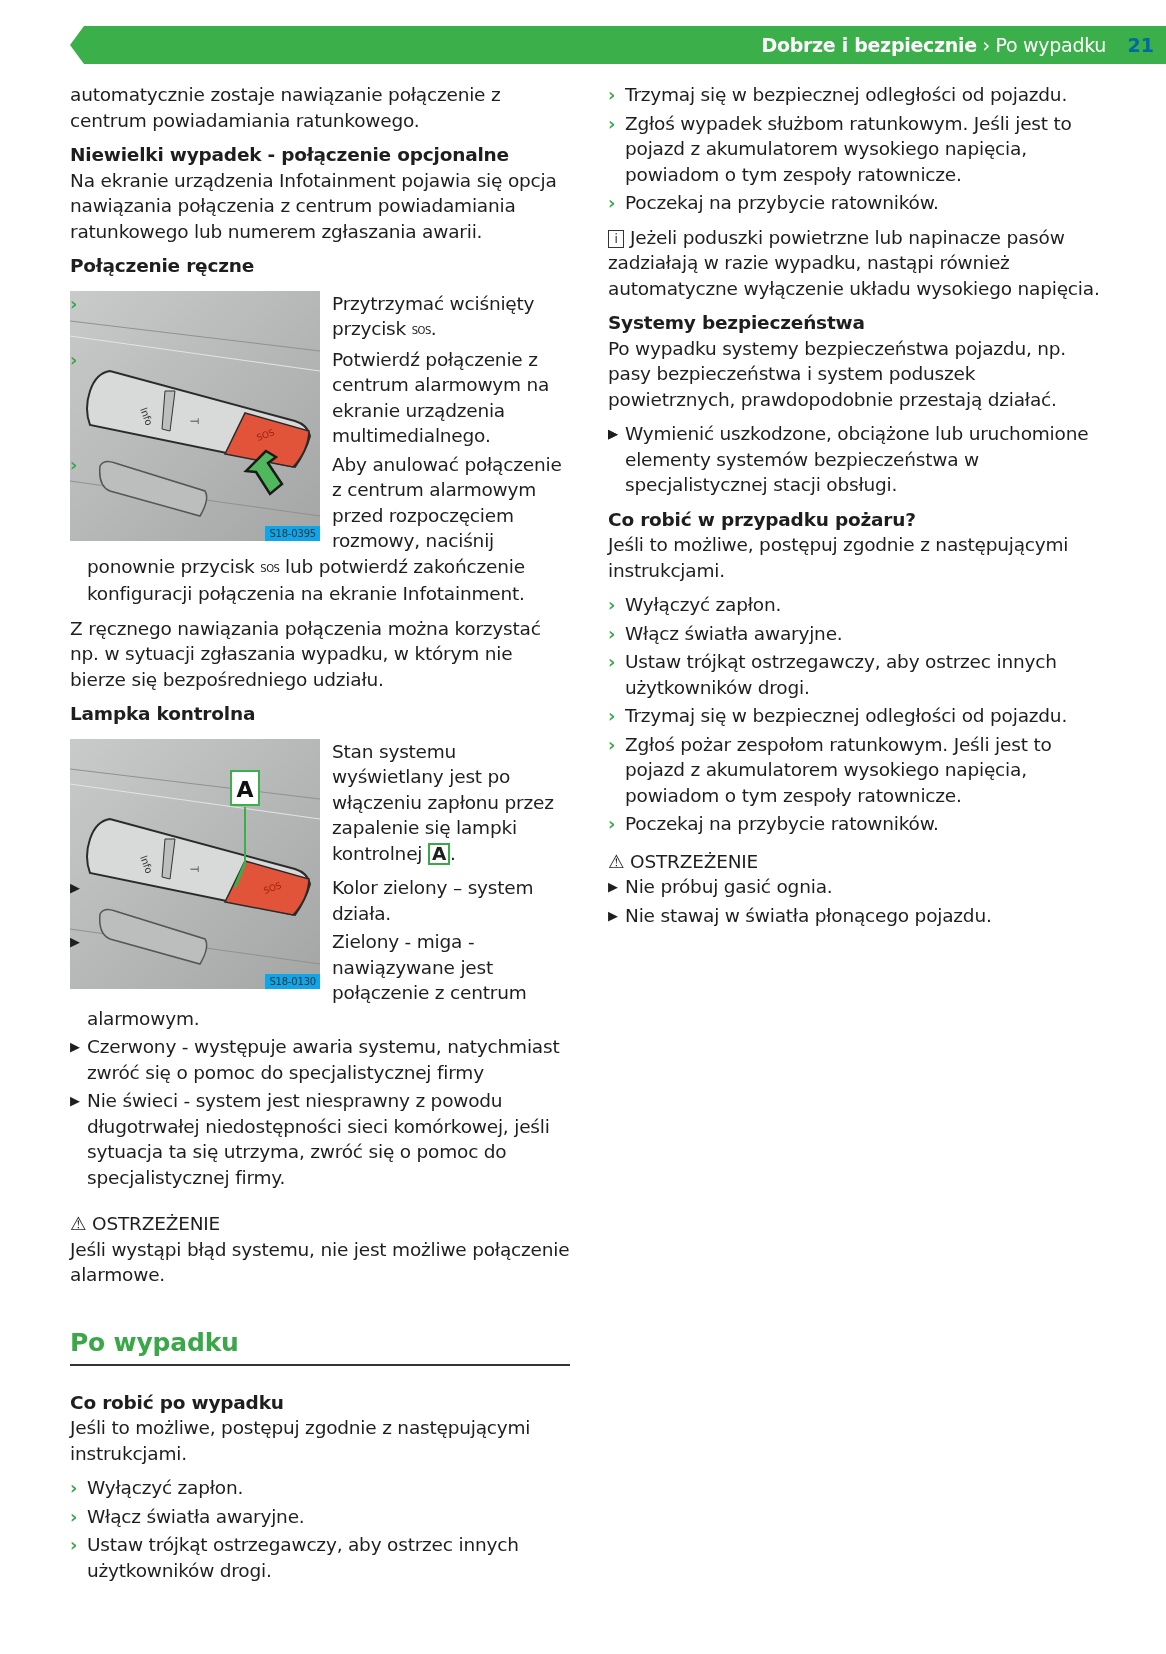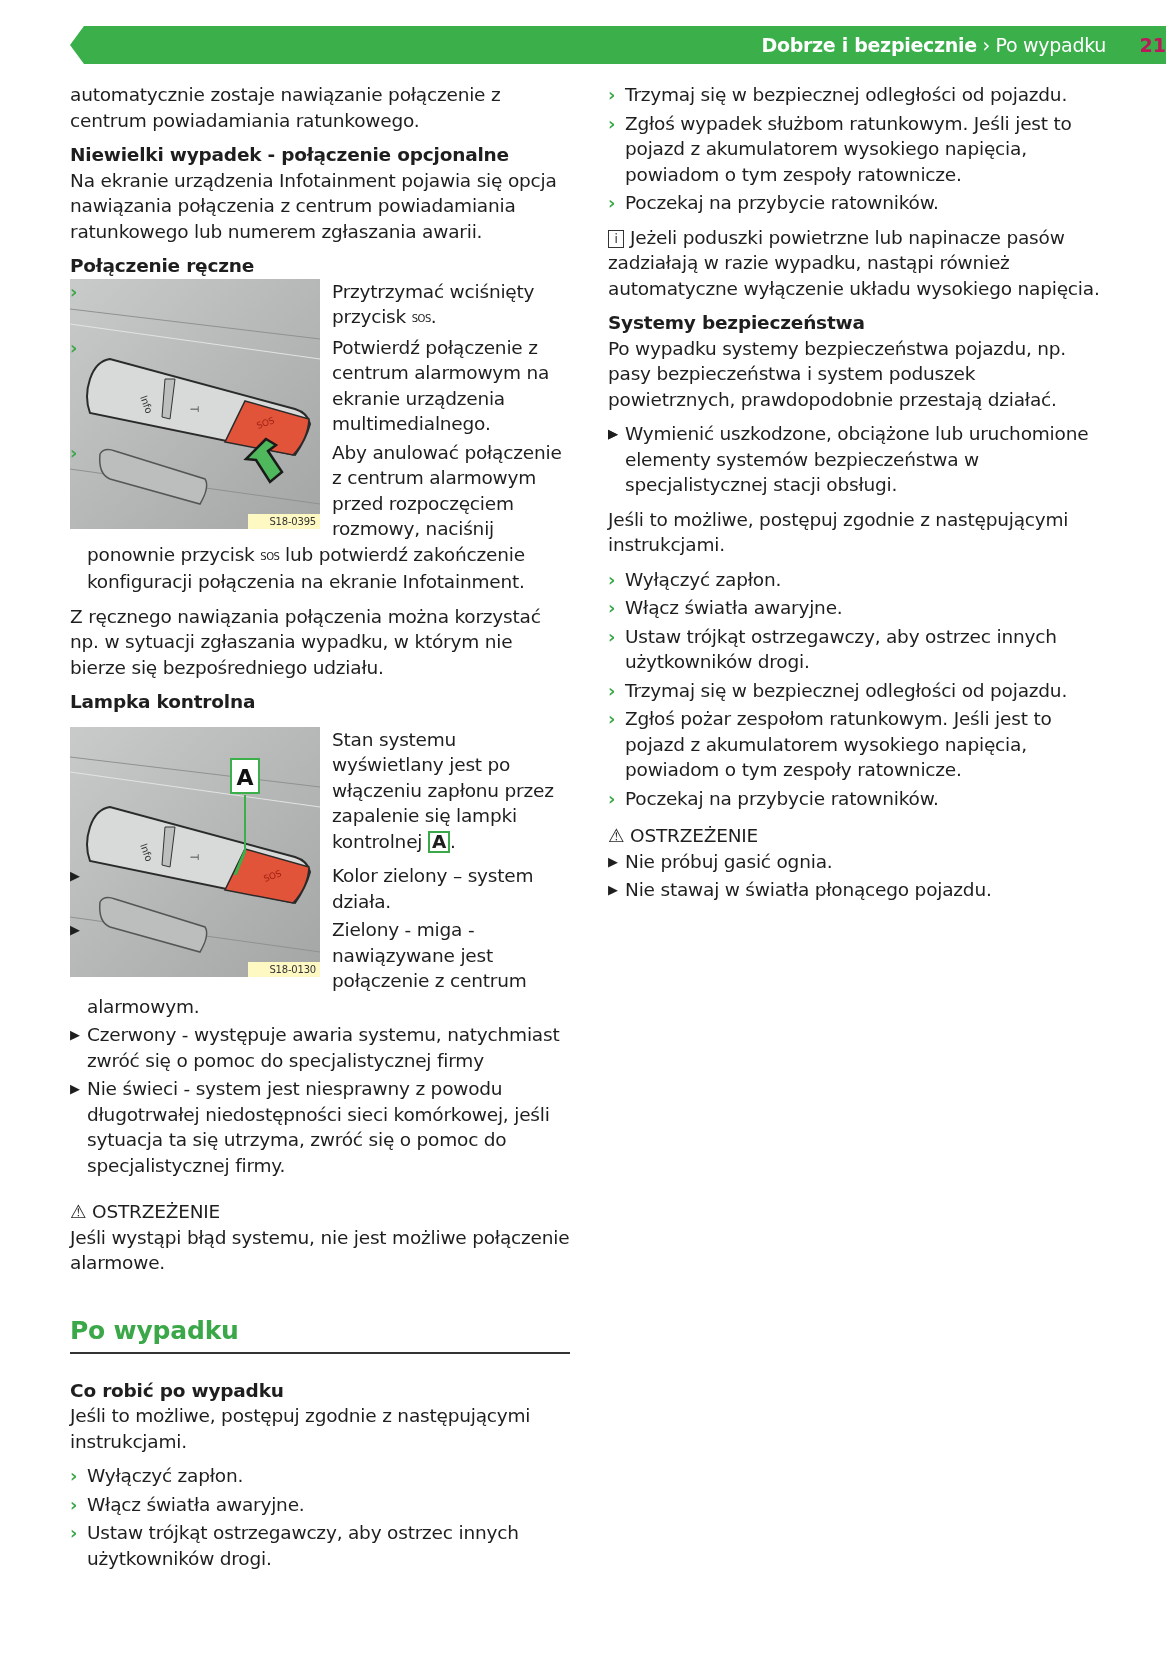--- a/index.html
+++ b/index.html
@@ -3,34 +3,34 @@
 <meta charset="utf-8">
 <style>
   html, body { margin: 0; padding: 0; background: #ffffff; }
   body { width: 1166px; height: 1654px; position: relative; overflow: hidden;
          font-family: "DejaVu Sans", sans-serif; color: #1e1e1e; }
   .header-band { position: absolute; left: 70px; top: 26px; width: 1096px; height: 38px; }
   .header-band svg { position: absolute; left: 0; top: 0; }
   .header-text { position: absolute; right: 60px; top: 0; height: 28px; line-height: 38px;
                  color: #fff; font-size: 19px; letter-spacing: -0.3px; }
   .header-text b { font-weight: bold; }
-  .header-page { position: absolute; right: 0; top: 0; height: 34px; line-height: 38px;
-                 color: #be185d; font-size: 19px; font-weight: bold; }
+  .header-page { position: absolute; right: 12px; top: 0; height: 34px; line-height: 38px;
+                 color: #0369a1; font-size: 19px; font-weight: bold; }
   .col { position: absolute; top: 82px; font-size: 18.5px; line-height: 25.5px; letter-spacing: -0.2px; }
   .col-left { left: 70px; width: 500px; }
   .col-right { left: 608px; width: 500px; }
   p { margin: 0 0 9px 0; }
   .sub { font-weight: bold; margin: 0; }
   .chev-list, .tri-list { list-style: none; padding: 0; margin: 0 0 9px 0; }
   .chev-list li, .tri-list li { position: relative; padding-left: 17px; margin-bottom: 3px; }
   .chev-list li .mk { position: absolute; left: 0; top: 0; color: #3aa848; font-weight: bold; font-size: 18px; }
   .tri-list li .mk { position: absolute; left: 0; top: 0; color: #1e1e1e; font-size: 13px; }
   .fig-block { position: relative; margin: 0 0 0 0; }
   .figure { float: left; width: 250px; height: 250px; margin: 0 12px 4px 0; position: relative; background: #a9abab; overflow: hidden; }
-  .fig-code { position: absolute; right: 0; bottom: 0; background: #fef9c3; font-size: 10px; padding: 1px 4px 0 21px; color: #333; line-height: 14px; }
+  .fig-code { position: absolute; right: 0; bottom: 0; background: #0ea5e9; font-size: 10px; padding: 1px 4px 0 4px; color: #333; line-height: 14px; }
   .figure svg { position: absolute; left: 0; top: 0; }
   .clear { clear: both; }
   .sos { font-size: 10px; vertical-align: 1px; letter-spacing: -0.5px; }
   .boxA { display: inline-block; border: 2px solid #3aa848; padding: 0 2px; line-height: 18px; font-weight: bold; font-family: "DejaVu Sans", sans-serif; }
   .warn-title { font-weight: normal; margin: 0; }
   .section-title { color: #3aa848; font-weight: bold; font-size: 25px; line-height: 30px; margin: 40px 0 0 0; padding-bottom: 6px; border-bottom: 2px solid #333; }
   .info-box { display: inline-block; width: 14px; height: 16px; border: 1px solid #333; font-size: 12px; line-height: 16px; text-align: center; margin-right: 6px; vertical-align: 1px; }
 </style>
 </head>
 <body>
@@ -46,21 +46,21 @@
   </div>
   <div class="header-page">21</div>
 </div>
 
 <div class="col col-left">
   <p>automatycznie zostaje nawiązanie połączenie z centrum powiadamiania ratunkowego.</p>
 
   <p class="sub">Niewielki wypadek - połączenie opcjonalne</p>
   <p>Na ekranie urządzenia Infotainment pojawia się opcja nawiązania połączenia z centrum powiadamiania ratunkowego lub numerem zgłaszania awarii.</p>
 
-  <p class="sub" style="margin-bottom:0">Połączenie ręczne</p>
+  <p class="sub" style="margin-bottom:12px">Połączenie ręczne</p>
 
   <div class="fig-block">
     <div class="figure">
       <svg width="250" height="250">
         <defs>
           <linearGradient id="bg1" x1="0" y1="0" x2="1" y2="1">
             <stop offset="0" stop-color="#c9cbcb"></stop>
               <stop offset="1" stop-color="#a4a6a6"></stop>
           </linearGradient>
         </defs>
@@ -207,20 +207,21 @@
   <ul class="tri-list">
     <li>
       <span class="mk">▶</span>
     </li>
     <li>
       <span class="mk">▶</span>
       <span>Wymienić uszkodzone, obciążone lub uruchomione elementy systemów bezpieczeństwa w specjalistycznej stacji obsługi.</span>
     </li>
   </ul>
 
+  <p class="sub">Co robić w przypadku pożaru?</p>
   <p>Jeśli to możliwe, postępuj zgodnie z następującymi instrukcjami.</p>
   <ul class="chev-list">
     <li>
       <span class="mk">›</span>
       <span>Wyłączyć zapłon.</span>
     </li>
     <li>
       <span class="mk">›</span>
       <span>Włącz światła awaryjne.</span>
     </li>

